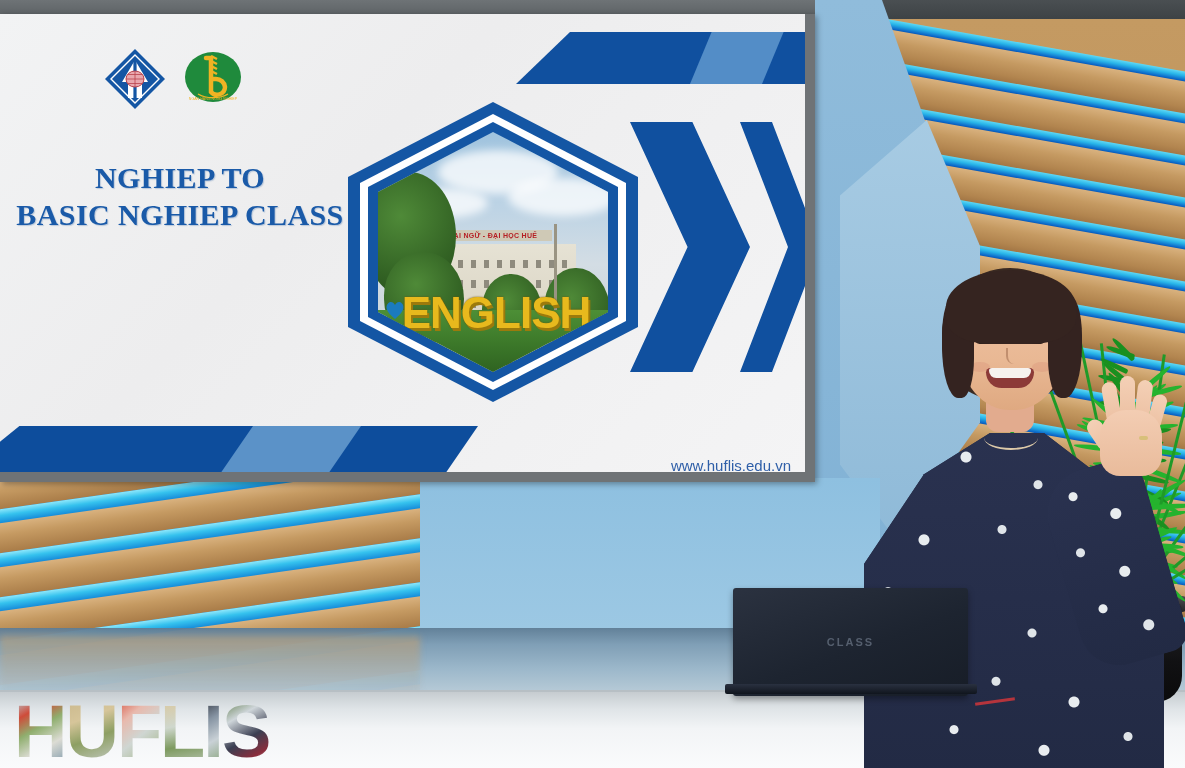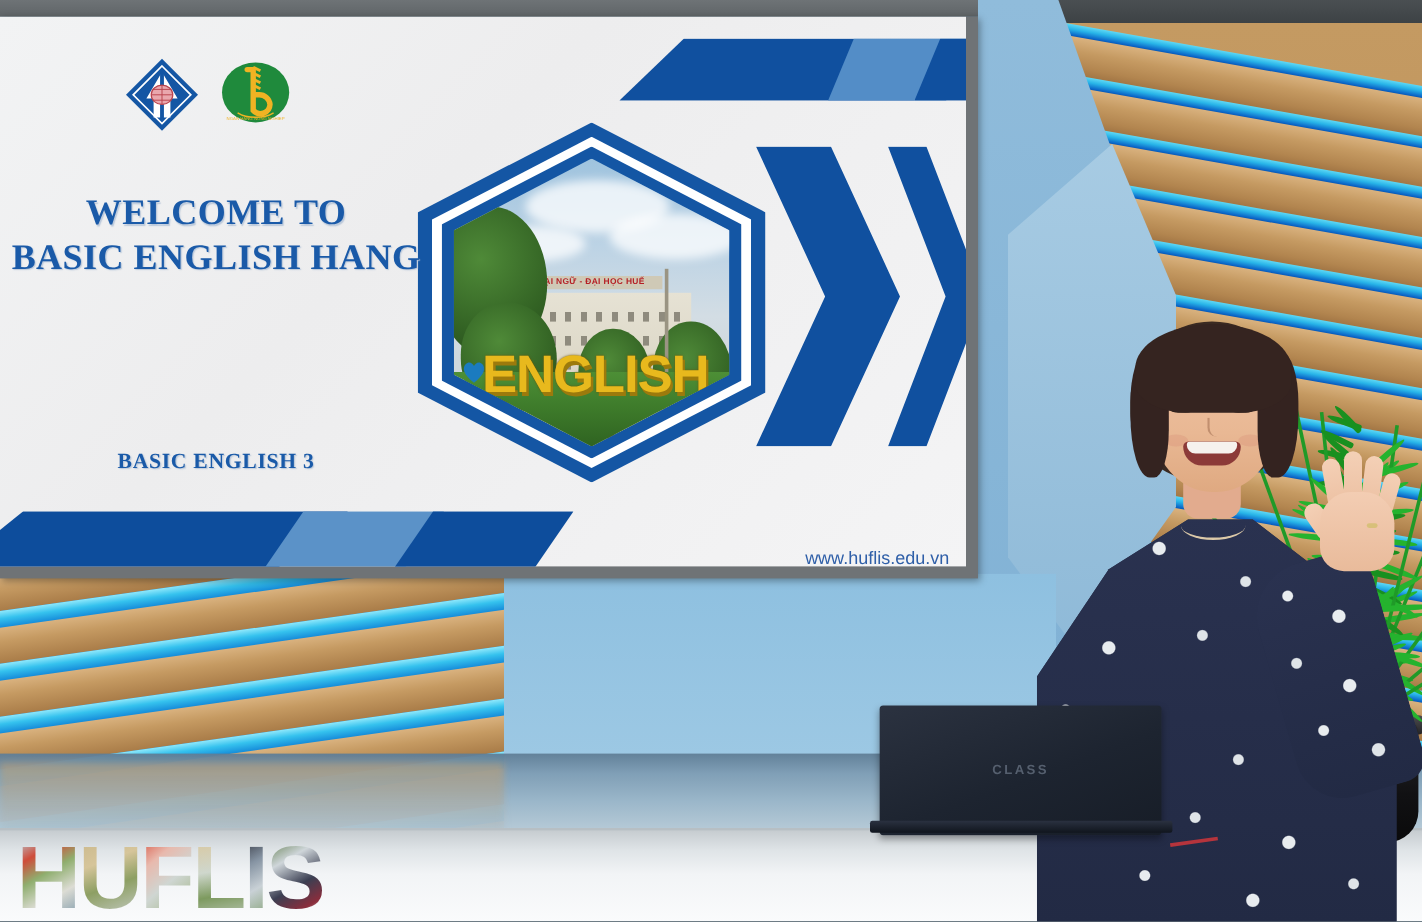--- a/index.html
+++ b/index.html
@@ -551,21 +551,20 @@
 
           <div class="ph-grass"></div>
           <svg class="ph-heart" viewBox="0 0 22 20">
             <path d="M11,19 C2,12 1,7 4,3.6 C7,0.4 10,3 11,5 C12,3 15,0.4 18,3.6 C21,7 20,12 11,19 Z" fill="#1b7bbf"></path>
           </svg>
           <div class="ph-huflis">ENGLISH</div>
         </div>
       </div>
 
       <div class="slide-title">
-        <div>WELCOME TO</div>
-        <div>BASIC ENGLISH HANG</div>
+        <div>NGHIEP TO</div>
+        <div>BASIC NGHIEP CLASS</div>
       </div>
-      <div class="slide-sub">BASIC ENGLISH 3</div>
       <div class="slide-url">www.huflis.edu.vn</div>
     </div>
   </div>
 
 </div>
 
 </body></html>

